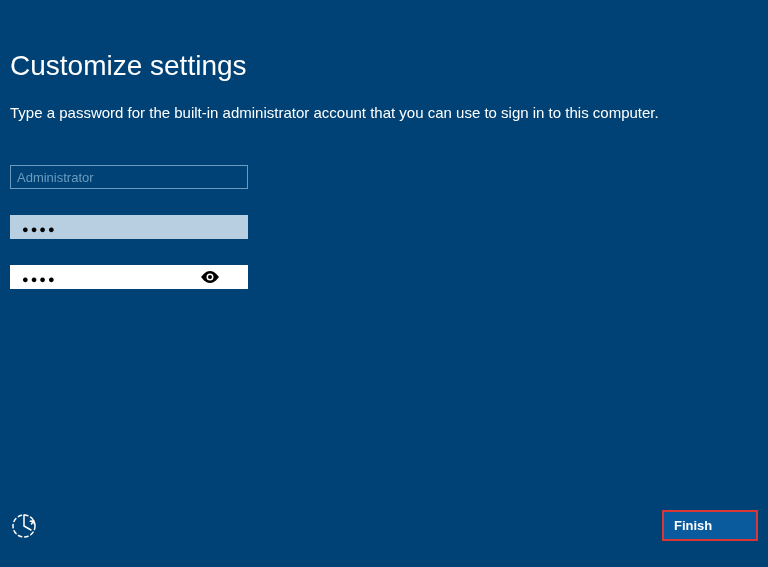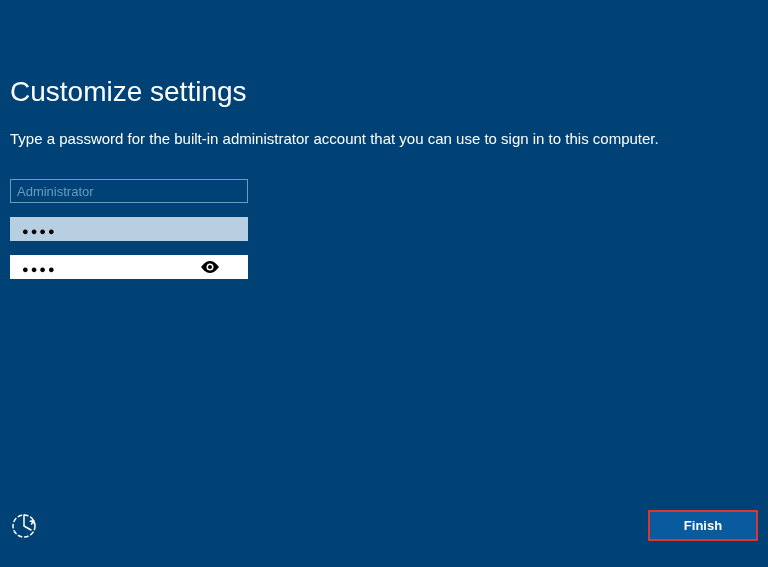--- a/index.html
+++ b/index.html
@@ -10,21 +10,21 @@
     body {
       width: 768px;
       height: 567px;
       background-color: #004275;
       font-family: "Segoe UI", Tahoma, sans-serif;
       color: #ffffff;
       position: relative;
       overflow: hidden;
     }
     .content {
-      padding: 76px 10px 0 10px;
+      padding: 50px 10px 0 10px;
     }
     .page-title {
       font-size: 28px;
       font-weight: 300;
       margin-bottom: 22px;
       color: #ffffff;
     }
     .instruction {
       font-size: 15px;
       margin-bottom: 32px;
@@ -36,20 +36,21 @@
       margin-bottom: 14px;
     }
     .form-label {
       width: 140px;
       font-size: 13px;
       color: #ffffff;
     }
     .input-container {
       position: relative;
       width: 214px;
+      margin-top: 12px;
     }
     .text-input {
       width: 238px;
       height: 24px;
       padding: 2px 6px;
       font-size: 13px;
       border: 1px solid #6b9cc0;
       background-color: transparent;
       color: #6b9cc0;
       outline: none;
@@ -110,25 +111,25 @@
       width: 28px;
       height: 28px;
       cursor: pointer;
     }
     .finish-button {
       background-color: #0a5a9e;
       border: 2px solid #d93636;
       color: #ffffff;
       font-size: 13px;
       font-weight: 600;
-      padding: 6px 4px;
-      width: 110px;
+      padding: 6px 10px;
+      width: 96px;
       cursor: pointer;
       font-family: inherit;
-      text-align: center;
+      text-align: left;
     }
   </style>
 </head>
 <body>
 
 <div class="content">
   <h1 class="page-title">Customize settings</h1>
   <p class="instruction">Type a password for the built-in administrator account that you can use to sign in to this computer.</p>
 
   <div class="form-row">

